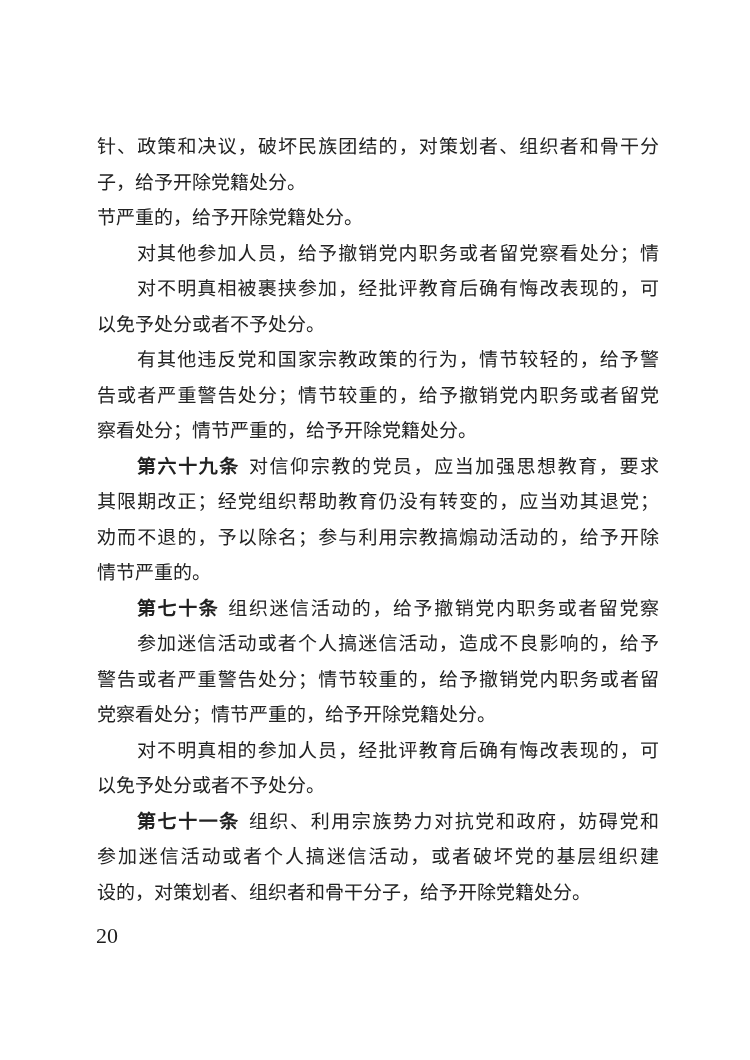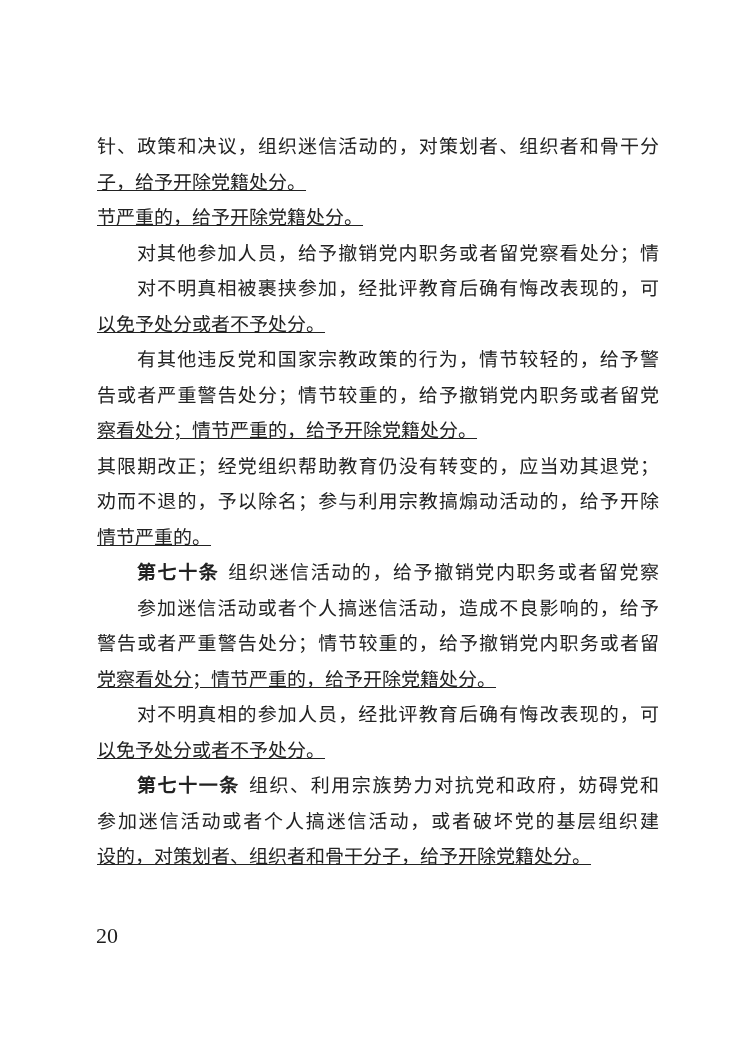--- a/index.html
+++ b/index.html
@@ -35,21 +35,20 @@
   }
   
   .line.fill {
     text-align: justify;
     text-align-last: justify;
     text-justify: inter-character;
   }
   .line.last {
     text-align: left;
     text-align-last: left;
-    text-decoration: underline;
   }
   .line.indent {
     padding-left: 40px;
   }
   .head {
     font-weight: bold;
     margin-right: 9px;
   }
   .page-number {
     position: absolute;
@@ -58,29 +57,30 @@
     font-size: 22px;
     line-height: 26px;
     color: #1d1d1d;
   }
 </style>
 </head>
 <body>
 
 <div class="page">
   <div class="text-block">
-      <div class="line fill"><span class="seg">针、政策和决议，组织迷信活动的，对策划者、组织者和骨干分</span></div>
+      <div class="line fill"><span class="seg">针、政策和决议，破坏民族团结的，对策划者、组织者和骨干分</span></div>
       <div class="line last"><span class="seg">子，给予开除党籍处分。</span></div>
       <div class="line last"><span class="seg">节严重的，给予开除党籍处分。</span></div>
       <div class="line indent fill"><span class="seg">对其他参加人员，给予撤销党内职务或者留党察看处分；情</span></div>
       <div class="line indent fill"><span class="seg">对不明真相被裹挟参加，经批评教育后确有悔改表现的，可</span></div>
       <div class="line last"><span class="seg">以免予处分或者不予处分。</span></div>
       <div class="line indent fill"><span class="seg">有其他违反党和国家宗教政策的行为，情节较轻的，给予警</span></div>
       <div class="line fill"><span class="seg">告或者严重警告处分；情节较重的，给予撤销党内职务或者留党</span></div>
       <div class="line last"><span class="seg">察看处分；情节严重的，给予开除党籍处分。</span></div>
+      <div class="line indent fill"><span class="head">第六十九条</span><span class="seg">对信仰宗教的党员，应当加强思想教育，要求</span></div>
       <div class="line fill"><span class="seg">其限期改正；经党组织帮助教育仍没有转变的，应当劝其退党；</span></div>
       <div class="line fill"><span class="seg">劝而不退的，予以除名；参与利用宗教搞煽动活动的，给予开除</span></div>
       <div class="line last"><span class="seg">情节严重的。</span></div>
       <div class="line indent fill"><span class="head">第七十条</span><span class="seg">组织迷信活动的，给予撤销党内职务或者留党察</span></div>
       <div class="line indent fill"><span class="seg">参加迷信活动或者个人搞迷信活动，造成不良影响的，给予</span></div>
       <div class="line fill"><span class="seg">警告或者严重警告处分；情节较重的，给予撤销党内职务或者留</span></div>
       <div class="line last"><span class="seg">党察看处分；情节严重的，给予开除党籍处分。</span></div>
       <div class="line indent fill"><span class="seg">对不明真相的参加人员，经批评教育后确有悔改表现的，可</span></div>
       <div class="line last"><span class="seg">以免予处分或者不予处分。</span></div>
       <div class="line indent fill"><span class="head">第七十一条</span><span class="seg">组织、利用宗族势力对抗党和政府，妨碍党和</span></div>

